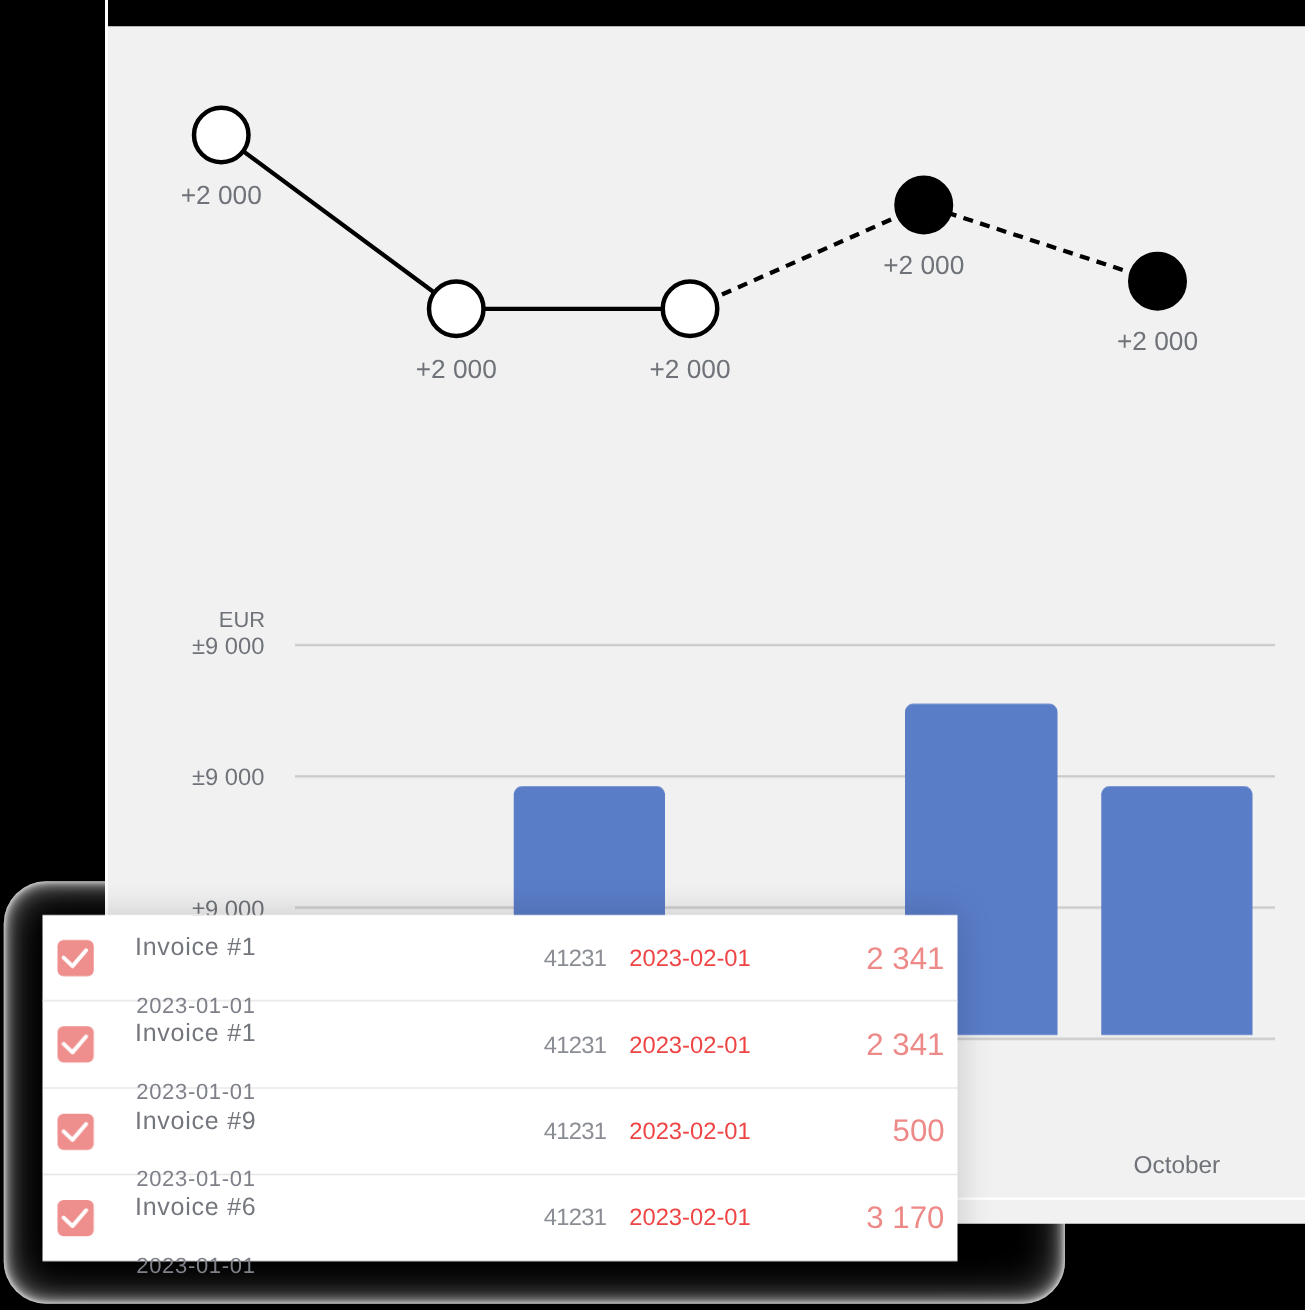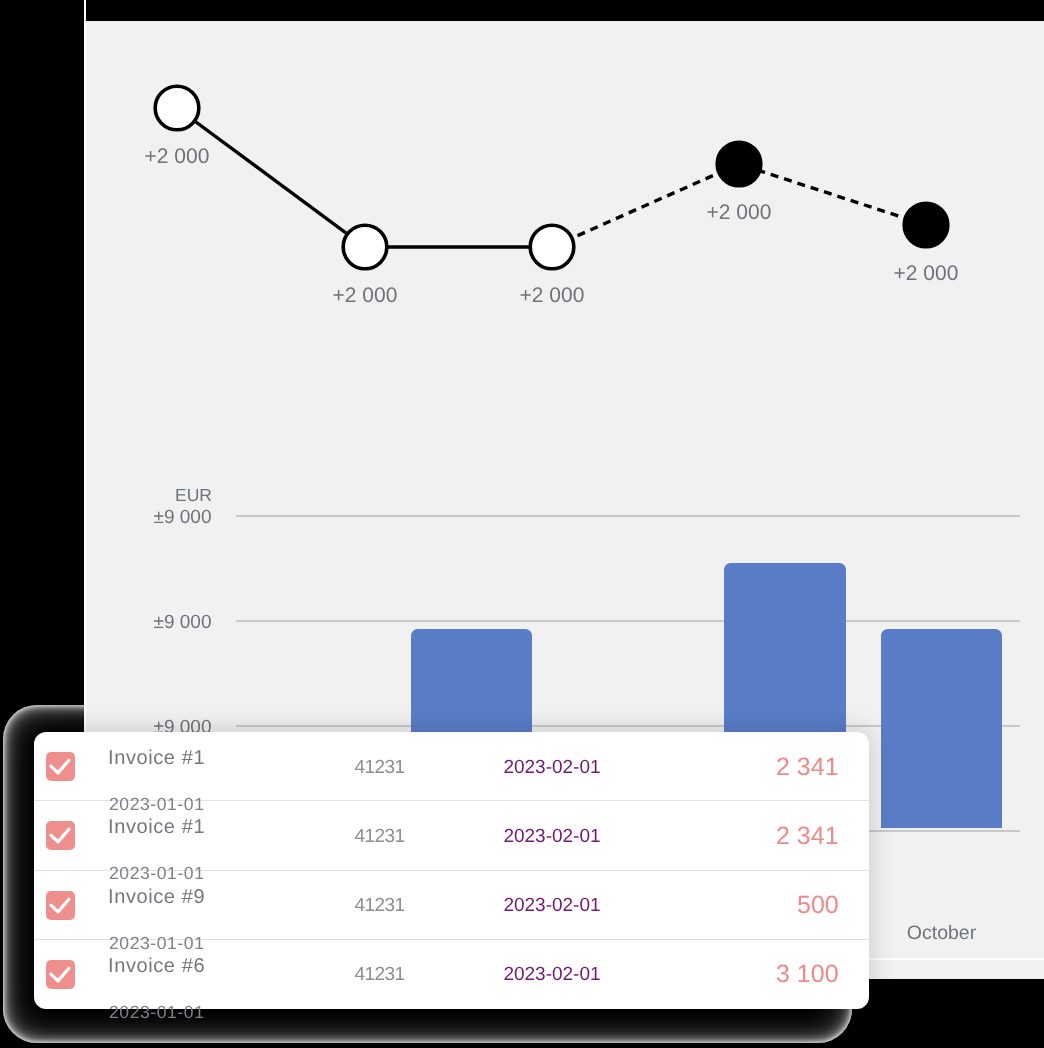--- a/index.html
+++ b/index.html
@@ -32,38 +32,38 @@
 
   
   .card-halo{position:absolute;left:3px;top:705px;width:849px;height:338px;
              border-radius:34px;
              box-shadow: inset 0 0 34px 2px rgba(255,255,255,0.40),
                          inset 0 0 16px 0 rgba(255,255,255,0.52),
                          inset 0 0 9px 0 rgba(255,255,255,0.66),
                          inset 0 0 4px 0 rgba(255,255,255,0.74);}
 
   
-  .invoice-card{position:absolute;left:34px;top:732px;width:835px;height:277px;
-                background:#fff;border-radius:12px;
+  .invoice-card{position:absolute;left:34px;top:732px;width:732px;height:277px;
+                background:#fff;border-radius:0px;
                 box-shadow:0 0 26px 2px rgba(0,0,0,0.16);}
   .inv-row{position:relative;height:69.25px;box-sizing:border-box;
            border-bottom:1.5px solid #e2e2e2;}
   .inv-row:last-child{border-bottom:none;}
   .cb{position:absolute;left:12px;top:20px;width:28.5px;height:29px;
       border-radius:5px;background:#ee8e8d;}
   .cb svg{position:absolute;left:0;top:0;}
   .inv-name{position:absolute;left:74px;top:14px;font-size:20px;line-height:24px;
             color:#73767c;letter-spacing:0.6px;}
   .inv-date{position:absolute;left:75px;top:36px;font-size:17.6px;line-height:22px;
             color:#7e8189;letter-spacing:0.55px;margin-top:25px;}
-  .inv-num{position:absolute;left:321px;top:24.5px;width:130px;text-align:left;
+  .inv-num{position:absolute;left:321px;top:24.5px;width:130px;text-align:right;
            font-size:19px;line-height:22px;color:#8a8d93;letter-spacing:-0.55px;text-indent:-0.55px;}
   .inv-due{position:absolute;left:418px;top:24.5px;width:200px;text-align:center;
-           font-size:19px;line-height:22px;color:#701a75;}
-  .inv-amt{position:absolute;right:30px;top:19.5px;font-size:25px;line-height:30px;
+           font-size:19px;line-height:22px;color:#ef4444;}
+  .inv-amt{position:absolute;right:10px;top:19.5px;font-size:25px;line-height:30px;
            color:#ed8a88;}
 </style>
 </head>
 <body>
 
 <div id="root">
 
   <div class="card-halo"></div>
 
   <div class="chart-card">
@@ -157,18 +157,18 @@
         <div class="inv-row">
           <div class="cb">
             <svg width="29" height="29" viewBox="0 0 29 29">
               <path d="M4.9 14.1 L12.0 20.9 L22.9 8.2" fill="none" stroke="#ffffff" stroke-width="3.2" stroke-linecap="round" stroke-linejoin="round"></path>
             </svg>
           </div>
           <div class="inv-name">Invoice #6</div>
           <div class="inv-date">2023-01-01</div>
           <div class="inv-num">41231</div>
           <div class="inv-due">2023-02-01</div>
-          <div class="inv-amt">3 100</div>
+          <div class="inv-amt">3 170</div>
         </div>
       </div>
   </div>
 
 </div>
 
 </body></html>

